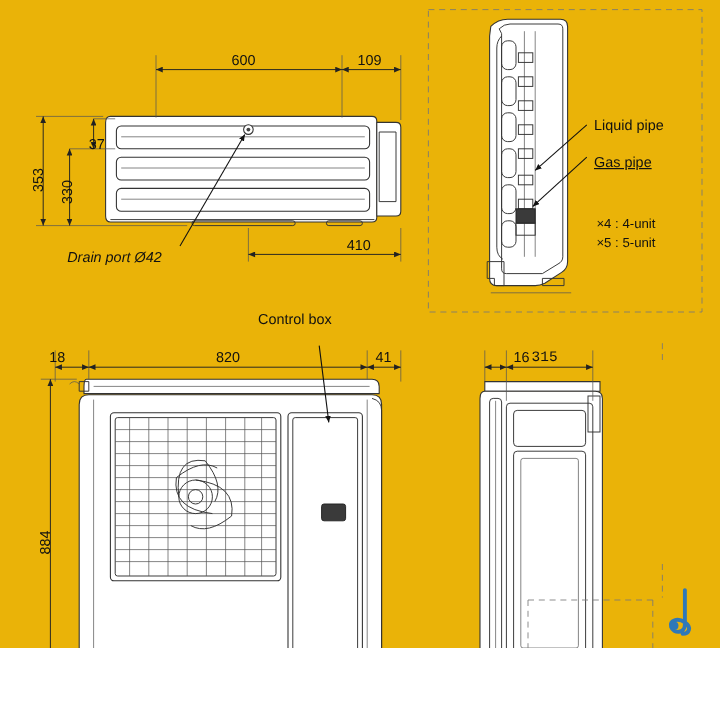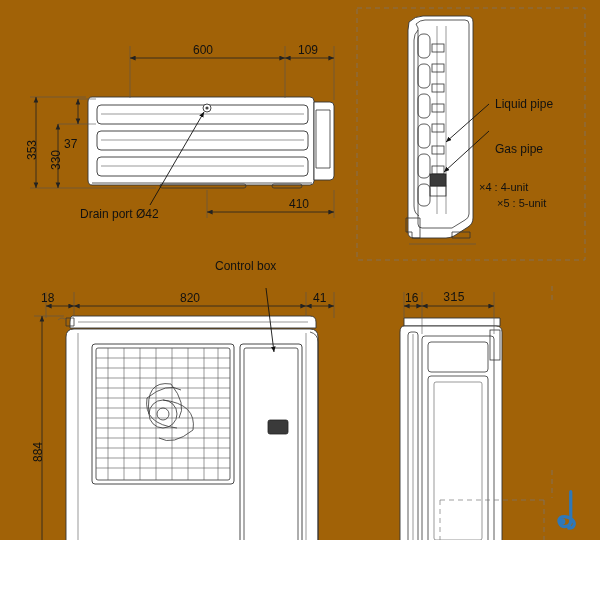--- a/index.html
+++ b/index.html
@@ -4,21 +4,21 @@
 <style>
   html, body {
     margin: 0;
     padding: 0;
     background: #ffffff;
   }
   #page {
     position: relative;
     width: 600px;
     height: 540px;
-    background: #a16207;
+    background: #eab308;
     font-family: "Liberation Sans", sans-serif;
     color: #1a1a1a;
     overflow: hidden;
   }
   svg.layer {
     position: absolute;
     left: 0;
     top: 0;
     width: 600px;
     height: 600px;
@@ -291,36 +291,36 @@
     <g class="dash">
       <line x1="552" y1="286" x2="552" y2="300"></line>
       <line x1="552" y1="470" x2="552" y2="498"></line>
     </g>
   </svg>
 
   <div class="lbl" style="left:193px; top:44px;">600</div>
   <div class="lbl" style="left:298px; top:44px;">109</div>
   <div class="lbl rot" style="left:26px; top:160px;">353</div>
   <div class="lbl rot" style="left:50px; top:170px;">330</div>
-  <div class="lbl" style="left:64px; top:114px;margin-top:24px;">37</div>
+  <div class="lbl" style="left:74px; top:114px;">37</div>
   <div class="lbl" style="left:255px; top:198px;margin-left:34px;">410</div>
-  <div class="lbl" style="left:80px; top:208px;">Drain port  Ø42</div>
+  <div class="lbl" style="left:56px; top:208px;font-style:italic;">Drain port  Ø42</div>
 
   <div class="lbl" style="left:495px; top:98px;">Liquid pipe</div>
-  <div class="lbl" style="left:495px; top:143px;">Gas pipe</div>
-  <div class="lbl small" style="left:479px; top:182px;text-align:center;">×4 : 4-unit</div>
+  <div class="lbl" style="left:495px; top:129px;text-decoration:underline;">Gas pipe</div>
+  <div class="lbl small" style="left:497px; top:182px;text-align:center;">×4 : 4-unit</div>
   <div class="lbl small" style="left:497px; top:198px;">×5 : 5-unit</div>
 
   <div class="lbl" style="left:41px; top:292px;">18</div>
   <div class="lbl" style="left:180px; top:292px;">820</div>
   <div class="lbl" style="left:313px; top:292px;">41</div>
   <div class="lbl rot" style="left:32px; top:462px;">884</div>
   <div class="lbl" style="left:215px; top:260px;">Control box</div>
 
-  <div class="lbl" style="left:405px; top:292px;">16</div>
+  <div class="lbl" style="left:405px; top:292px;padding-left:23px;">16</div>
   <div class="lbl" style="left:443px; top:292px;font-family:Liberation Mono, monospace;">315</div>
 
   <svg class="logo" viewBox="0 0 48 48">
     <path d="M30 6 C30 20, 30 30, 30 36 C30 44, 20 44, 18 38 C16 32, 24 30, 30 34 C36 38, 34 44, 28 44" fill="none" stroke="#2f78b8" stroke-width="3.4" stroke-linecap="round"></path>
     <circle cx="21" cy="37" r="3.4" fill="#2f78b8"></circle>
   </svg>
 
 </div>
 
 </body></html>

